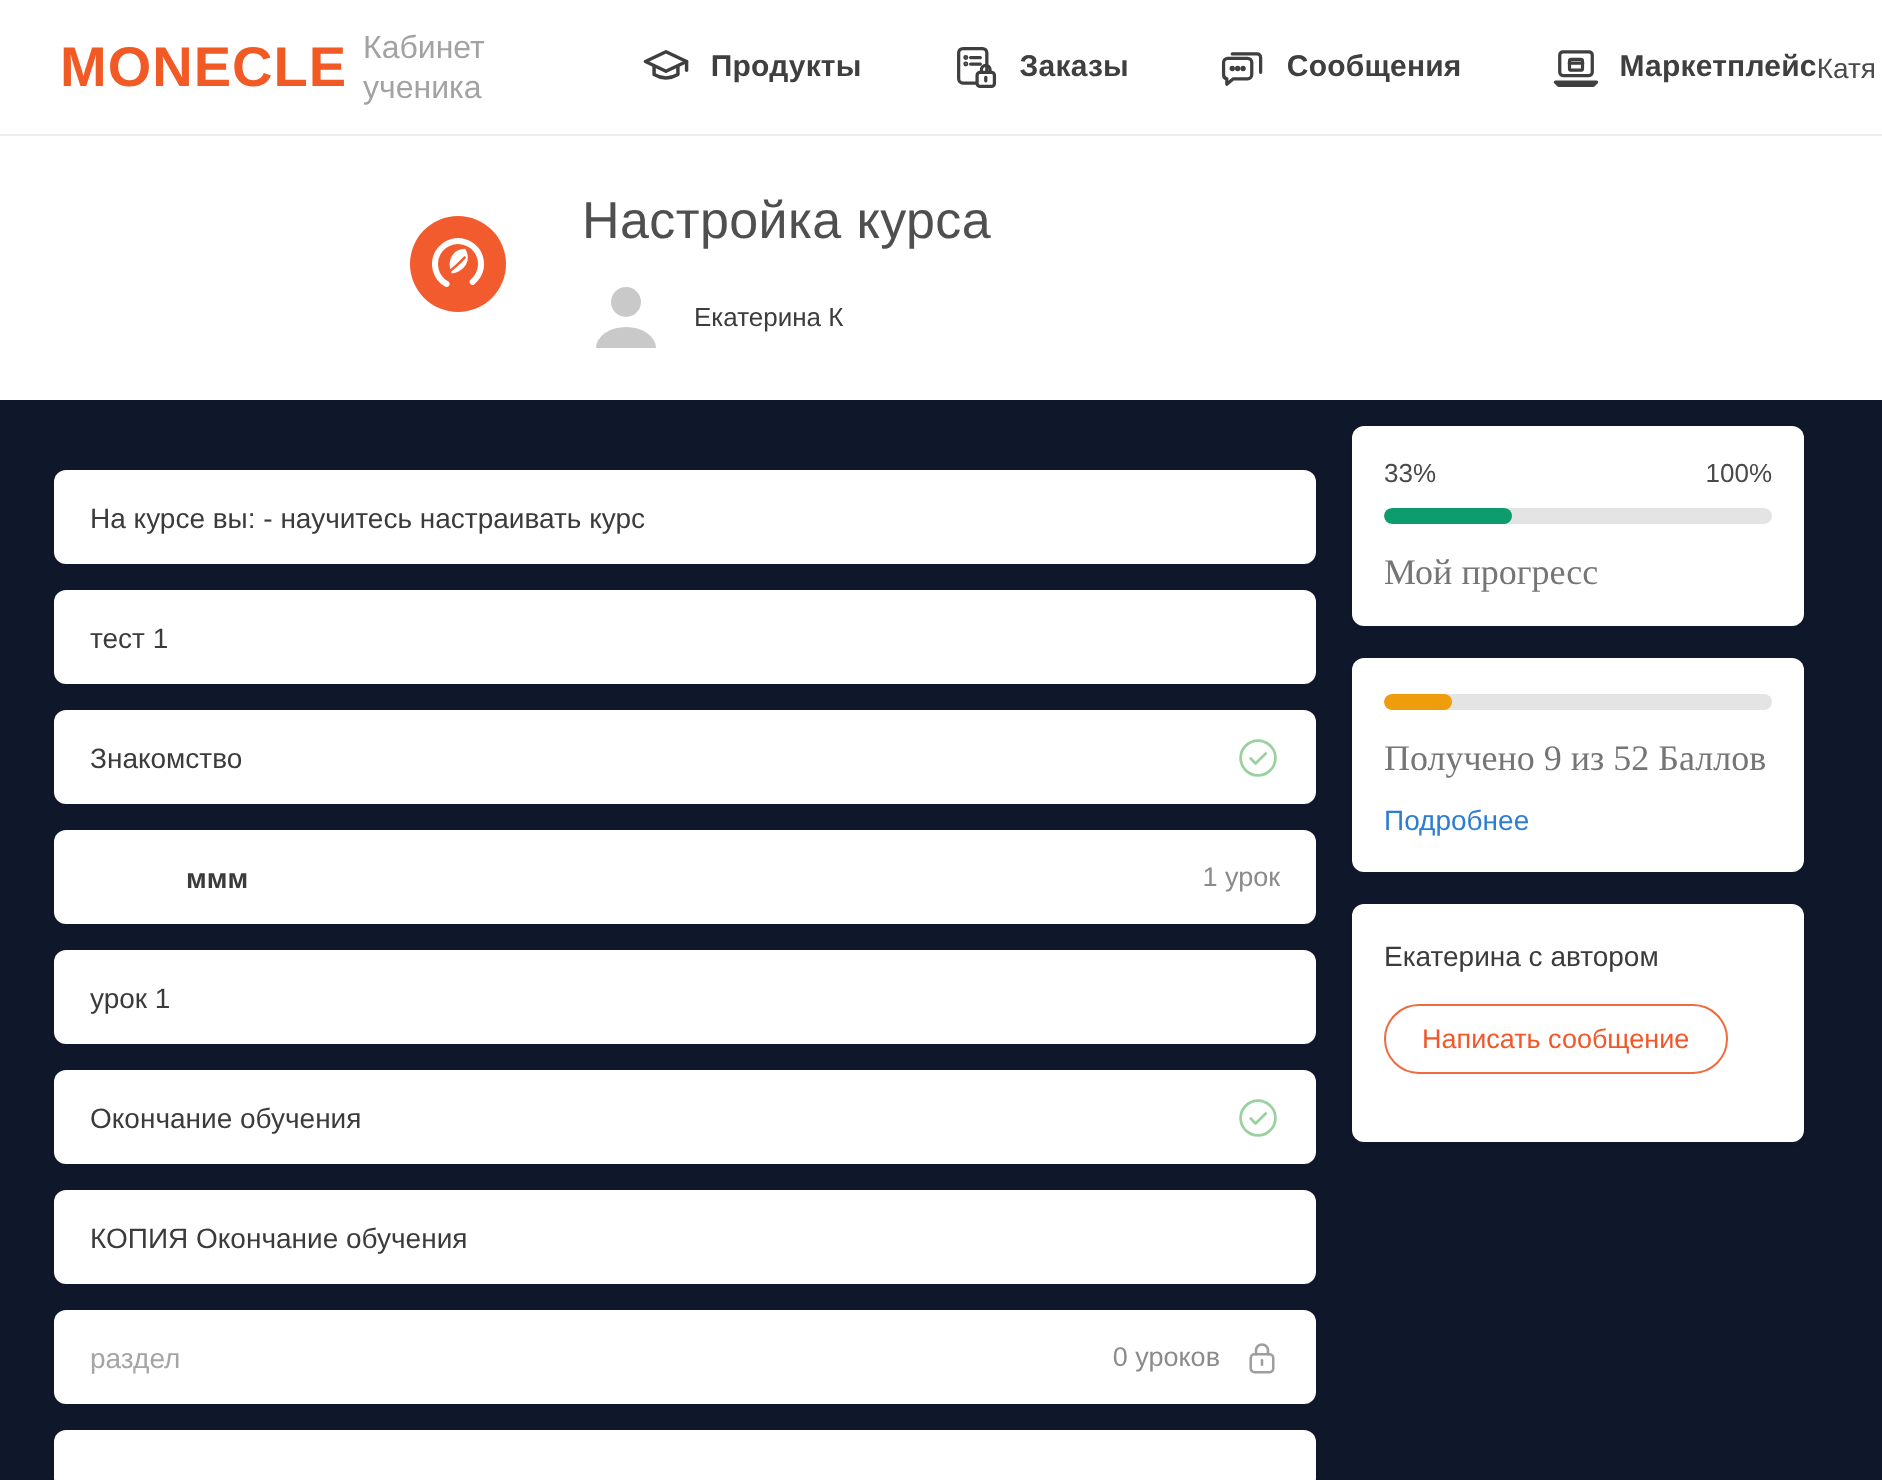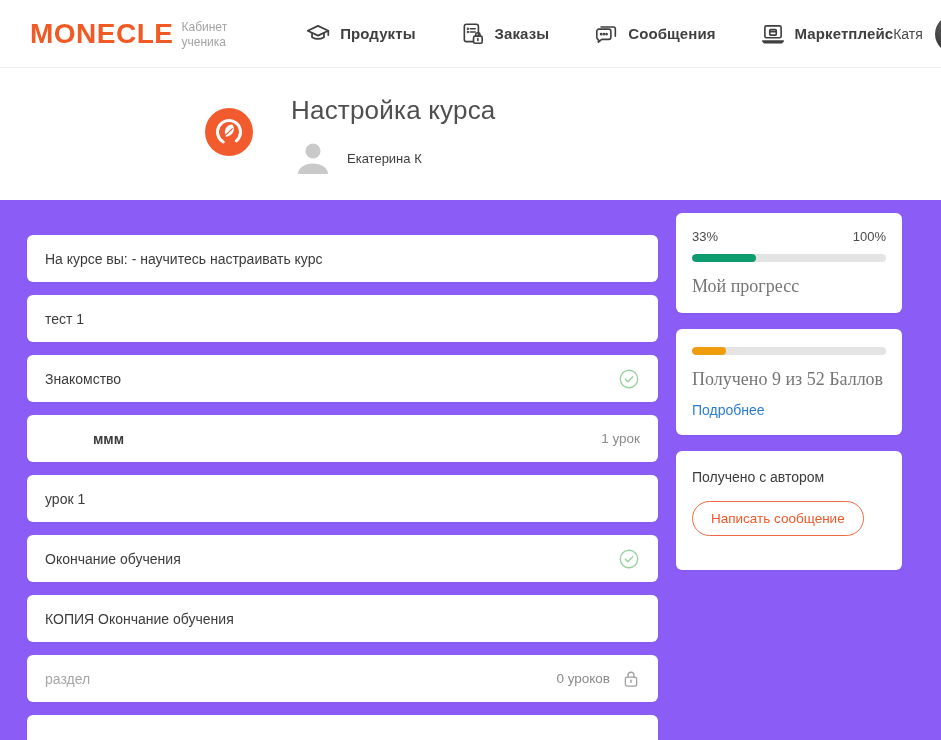--- a/index.html
+++ b/index.html
@@ -1,25 +1,25 @@
 <!DOCTYPE html>
 <html><head>
 <meta charset="utf-8">
 <style>
   * { margin:0; padding:0; box-sizing:border-box; }
   html,body { width:941px; height:740px; overflow:hidden; background:#fff; }
   body { font-family:"Liberation Sans", sans-serif; color:#3b3b3b; }
-  .page { width:941px; height:740px; position:relative; background:#8b5cf6; }
+  .page { width:941px; height:740px; position:relative; background:#0f172a; }
 
   
   .topnav { height:68px; background:#fff; border-bottom:1px solid #ededed;
             display:flex; align-items:center; padding:0 28px 0 30px; }
   .logo-block { display:flex; align-items:center; cursor:pointer; }
   .logo-text { font-size:28px; font-weight:bold; letter-spacing:0.5px; color:#f15a24; }
-  .logo-sub { font-size:12px; color:#a3a3a3; line-height:1.25; margin-left:8px; margin-top:2px; }
+  .logo-sub { font-size:16px; color:#a3a3a3; line-height:1.25; margin-left:8px; margin-top:2px; }
   .nav-items { display:flex; align-items:center; gap:44px; margin-left:78px; }
   .nav-item { display:flex; align-items:center; gap:9px; cursor:pointer; }
   .nav-item .lbl { font-size:15px; font-weight:bold; color:#3f3f3f; letter-spacing:0.1px; }
   .nav-icon { width:26px; height:26px; display:inline-flex; }
   .nav-icon svg { width:26px; height:26px; }
   .user-block { margin-left:auto; display:flex; align-items:center; gap:12px; }
   .user-name { font-size:14px; color:#4a4a4a; }
   .avatar { width:38px; height:38px; border-radius:50%;
             background:radial-gradient(circle at 40% 35%, #6a6a6a 0%, #3a3a3a 60%, #232323 100%); }
 
@@ -237,19 +237,19 @@
 
       <div class="card side-card">
         <div class="bar" style="margin-top:2px;">
           <div class="bar-fill orange" style="width: 17.3%;"></div>
         </div>
         <div class="side-label">Получено 9 из 52 Баллов</div>
         <span class="side-link">Подробнее</span>
       </div>
 
       <div class="card contact-card">
-        <div class="contact-title">Получено с автором</div>
+        <div class="contact-title">Екатерина с автором</div>
         <button class="msg-btn">Написать сообщение</button>
       </div>
 
     </aside>
   </main>
 </div>
 
 </body></html>

